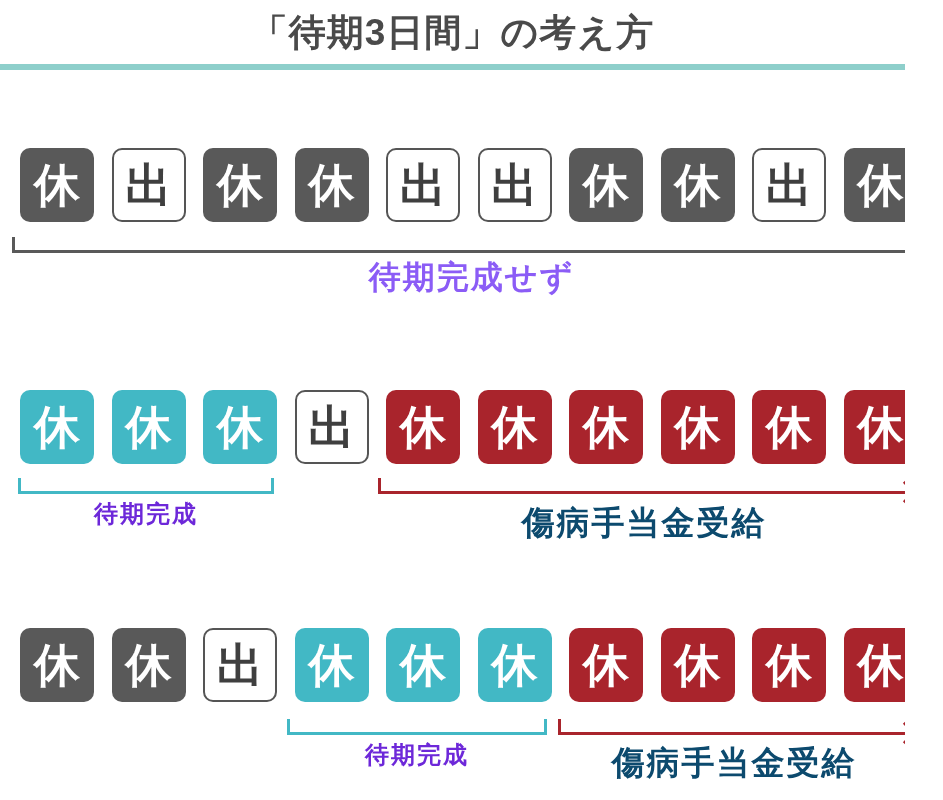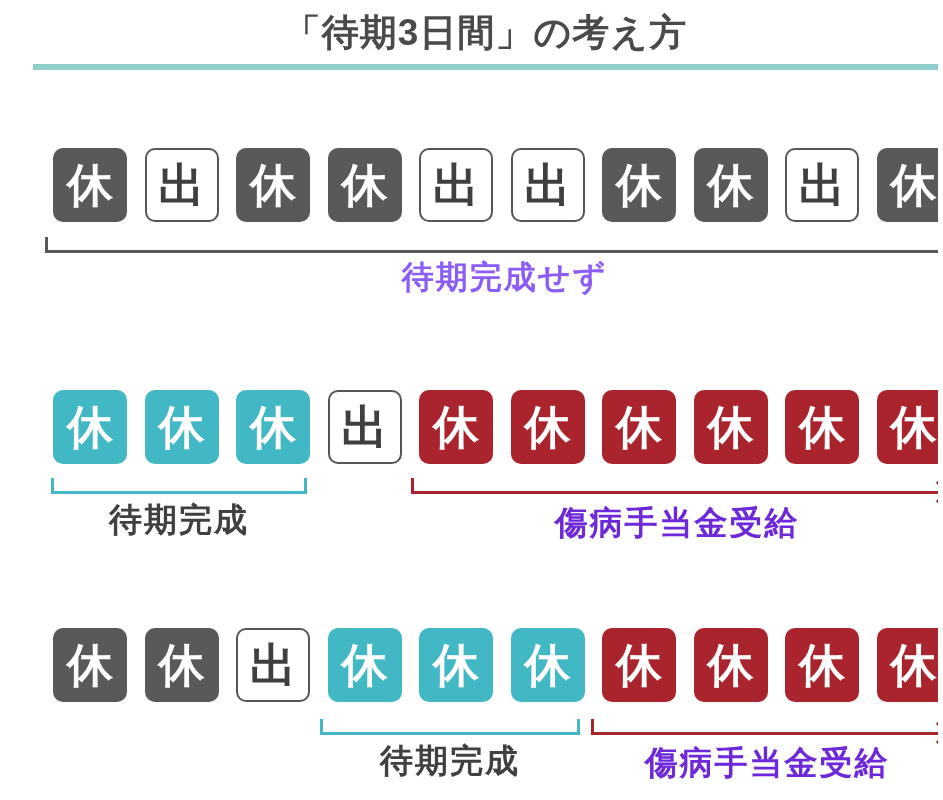--- a/index.html
+++ b/index.html
@@ -1,18 +1,18 @@
 <!DOCTYPE html>
 <html><head>
 <meta charset="utf-8">
 <style>
   html,body { margin:0; padding:0; background:#ffffff; }
   .page {
     position:relative; width:905px; height:800px; overflow:hidden;
-    background:#ffffff; font-family:"Liberation Sans", sans-serif;margin-left:33px;
+    background:#ffffff; font-family:"Liberation Sans", sans-serif;
   }
   .title {
     position:absolute; top:8px; left:0; width:100%;
     text-align:center; font-size:37px; font-weight:bold; color:#4a4a4a;
     letter-spacing:1px;
   }
   .title-underline {
     position:absolute; top:64px; left:0; width:943px; height:6px;
     background:#8ecfcb;
   }
@@ -39,22 +39,22 @@
     position:absolute; box-sizing:border-box; height:16px;
     border-left:3px solid #a9242c; border-bottom:3px solid #a9242c;
   }
   .arrowhead {
     position:absolute; right:-3px; bottom:-9px; width:13px; height:13px;
     border-top:3px solid #a9242c; border-right:3px solid #a9242c;
     transform:rotate(45deg);
   }
   .caption { position:absolute; text-align:center; font-weight:bold; letter-spacing:2px; }
   .cap-gray { color:#8b5cf6; font-size:32px; }
-  .cap-teal { color:#404040; font-size:33px; }
-  .cap-red  { color:#6d28d9; font-size:33px; }
+  .cap-teal { color:#6d28d9; font-size:24px; }
+  .cap-red  { color:#0c4a6e; font-size:33px; }
 </style>
 </head>
 <body>
 
 <div class="page">
 
   <div class="title">「待期3日間」の考え方</div>
   <div class="title-underline"></div>
 
   <div class="box-row row1">

